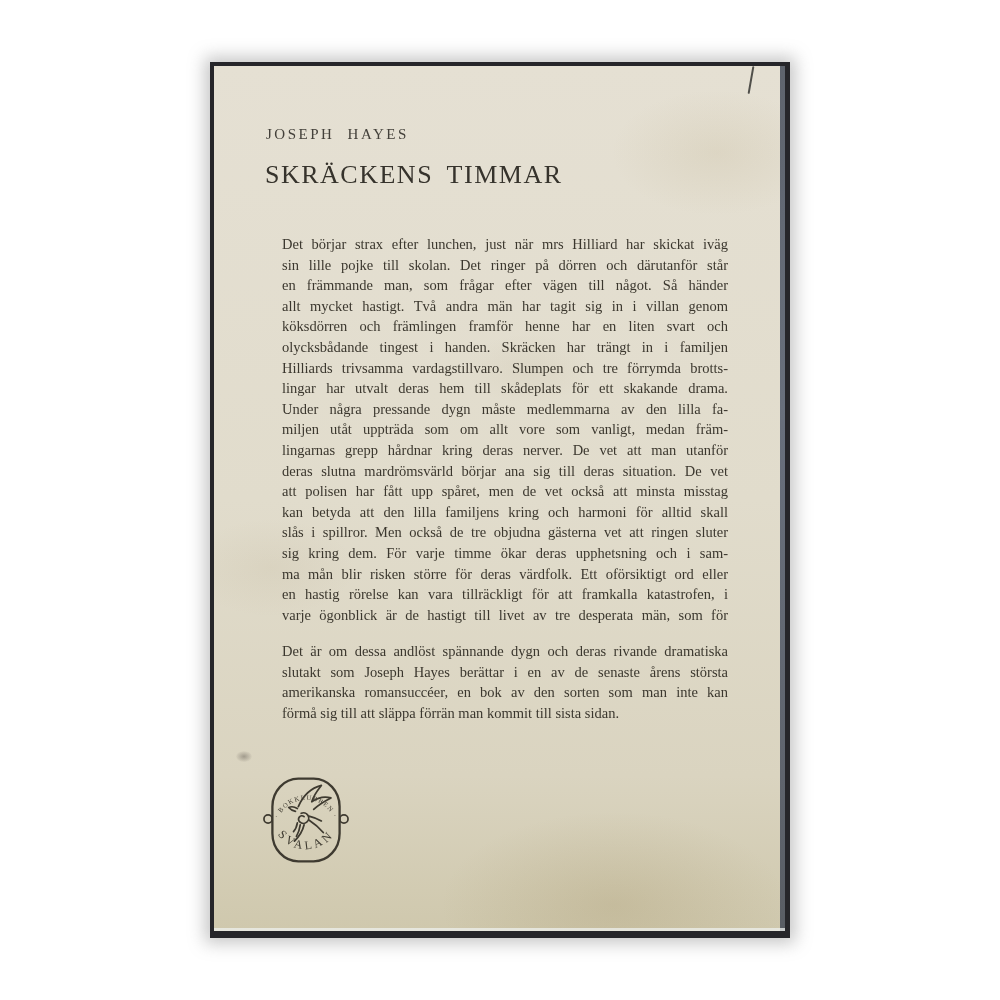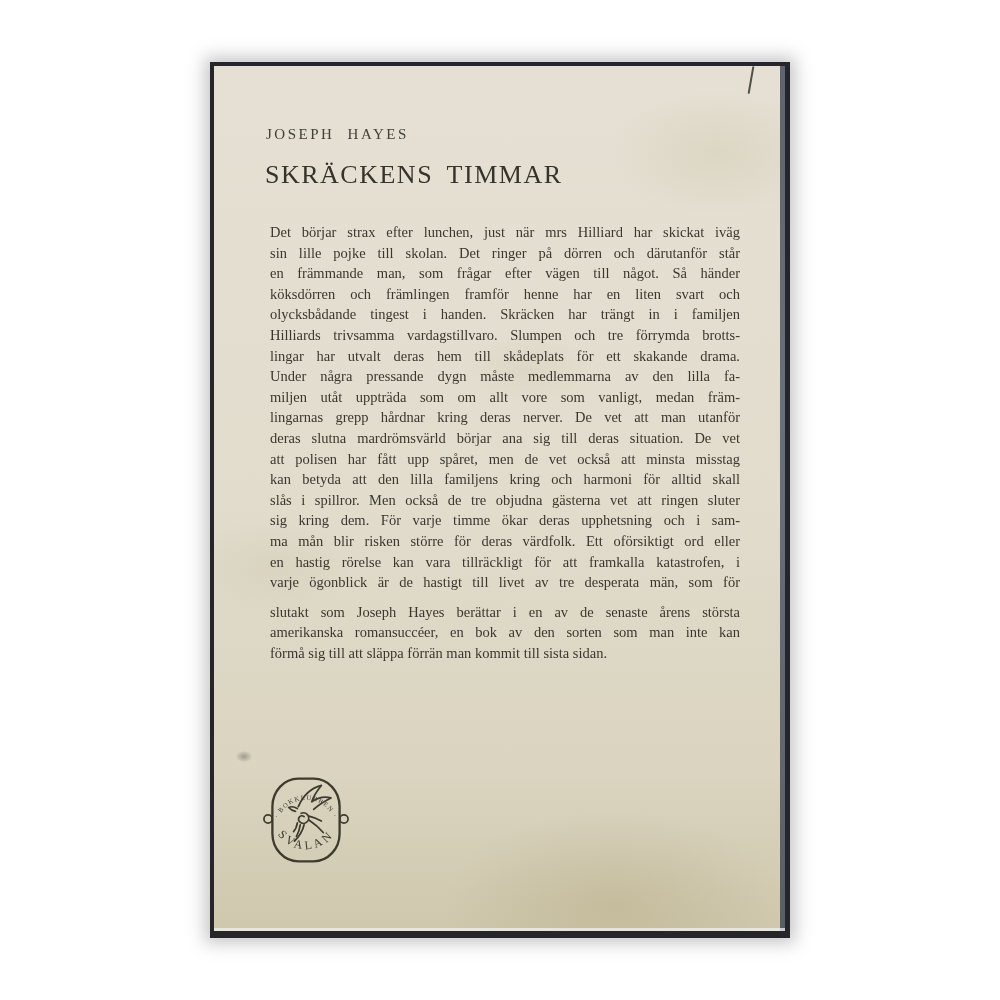--- a/index.html
+++ b/index.html
@@ -24,21 +24,21 @@
   .tear{position:absolute;left:536px;top:0;width:2px;height:28px;background:#2b2b28;
     opacity:.8;transform:rotate(10deg);border-radius:2px;}
   .smudge{position:absolute;left:22px;top:685px;width:16px;height:11px;border-radius:50%;
     background:radial-gradient(rgba(115,108,98,0.55), rgba(115,108,98,0.15) 55%, transparent 75%);}
   .author{position:absolute;top:60px;left:52px;font-size:15px;letter-spacing:2.5px;
     word-spacing:7px;color:#43403a;}
   .title{position:absolute;top:94px;left:51px;font-size:26px;letter-spacing:1.5px;
     word-spacing:6px;color:#36332c;}
   .text-block{position:absolute;top:152px;left:52px;width:478px;color:#3b372e;
     font-size:14.5px;line-height:20.6px;}
-  .para{margin:4px;}
+  .para{margin:16px;}
   .para + .para{margin-top:9px;}
   .line{text-align:justify;text-align-last:justify;white-space:normal;}
   .line.last{text-align-last:left;}
   .logo{position:absolute;top:706px;left:44px;width:96px;height:96px;}
 </style>
 </head>
 <body>
 
 <div class="photo">
   <div class="book">
@@ -49,37 +49,39 @@
     <div class="smudge"></div>
 
     <div class="author">JOSEPH HAYES</div>
     <div class="title">SKRÄCKENS TIMMAR</div>
 
     <div class="text-block">
       <div class="para">
           <div class="line">Det börjar strax efter lunchen, just när mrs Hilliard har skickat iväg</div>
           <div class="line">sin lille pojke till skolan. Det ringer på dörren och därutanför står</div>
           <div class="line">en främmande man, som frågar efter vägen till något. Så händer</div>
+          <div class="line">allt mycket hastigt. Två andra män har tagit sig in i villan genom</div>
           <div class="line">köksdörren och främlingen framför henne har en liten svart och</div>
           <div class="line">olycksbådande tingest i handen. Skräcken har trängt in i familjen</div>
           <div class="line">Hilliards trivsamma vardagstillvaro. Slumpen och tre förrymda brotts-</div>
           <div class="line">lingar har utvalt deras hem till skådeplats för ett skakande drama.</div>
           <div class="line">Under några pressande dygn måste medlemmarna av den lilla fa-</div>
           <div class="line">miljen utåt uppträda som om allt vore som vanligt, medan främ-</div>
           <div class="line">lingarnas grepp hårdnar kring deras nerver. De vet att man utanför</div>
           <div class="line">deras slutna mardrömsvärld börjar ana sig till deras situation. De vet</div>
           <div class="line">att polisen har fått upp spåret, men de vet också att minsta misstag</div>
           <div class="line">kan betyda att den lilla familjens kring och harmoni för alltid skall</div>
           <div class="line">slås i spillror. Men också de tre objudna gästerna vet att ringen sluter</div>
           <div class="line">sig kring dem. För varje timme ökar deras upphetsning och i sam-</div>
           <div class="line">ma mån blir risken större för deras värdfolk. Ett oförsiktigt ord eller</div>
           <div class="line">en hastig rörelse kan vara tillräckligt för att framkalla katastrofen, i</div>
           <div class="line">varje ögonblick är de hastigt till livet av tre desperata män, som för</div>
         </div>
       <div class="para">
+          <div class="line">Det är om dessa andlöst spännande dygn och deras rivande dramatiska</div>
           <div class="line">slutakt som Joseph Hayes berättar i en av de senaste årens största</div>
           <div class="line">amerikanska romansuccéer, en bok av den sorten som man inte kan</div>
           <div class="line last">förmå sig till att släppa förrän man kommit till sista sidan.</div>
         </div>
     </div>
 
     <svg class="logo" viewBox="0 0 100 100" xmlns="http://www.w3.org/2000/svg">
       <defs>
         <path id="arcTop" d="M21,48 A32,33 0 0 1 79,48"></path>
         <path id="arcBottom" d="M14,51 A37,38 0 0 0 86,51"></path>

